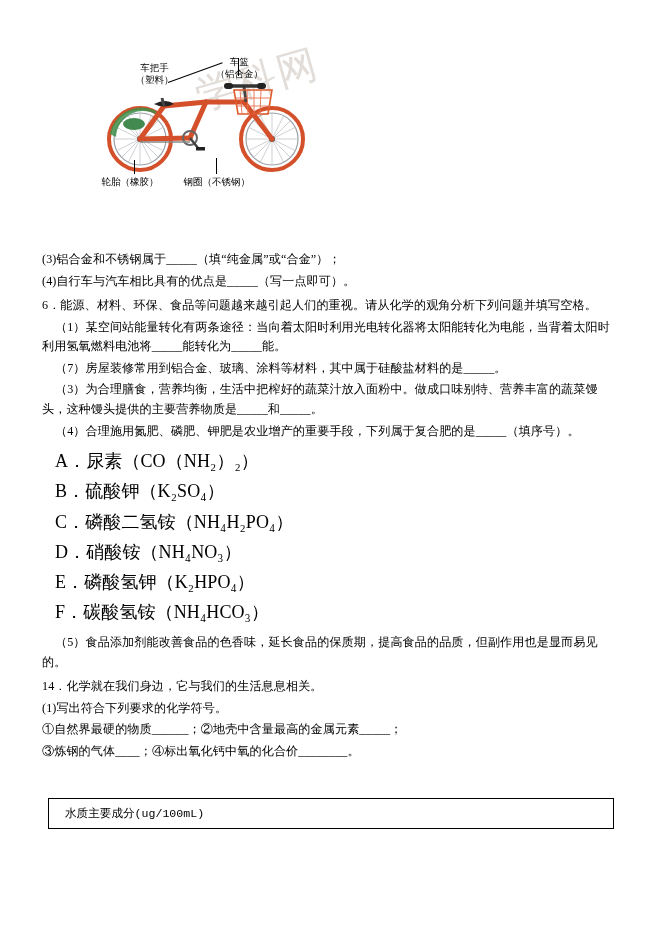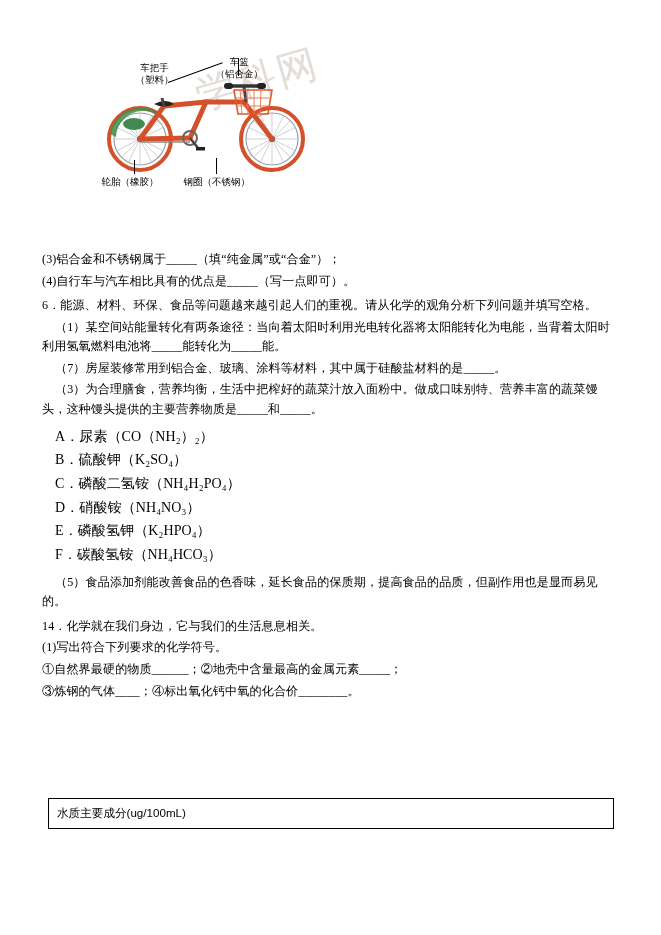--- a/index.html
+++ b/index.html
@@ -86,43 +86,43 @@
     margin: 0 0 2px 0;
     font-size: 12.1px;
     line-height: 1.62;
     letter-spacing: .1px;
   }
   .ind1 { text-indent: 0; }
   .ind2 { text-indent: 13px; font-family: Liberation Serif, serif; }
   .blk { margin-top: 5px; }
   .opt {
     margin: 0 0 1px 0;
-    font-size: 14px;
+    font-size: 18px;
     line-height: 1.62;
     text-indent: 13px;
   }
 
   
   .tablewrap {
     position: absolute;
     left: 48px;
     top: 798px;
     width: 566px;
   }
   table {
     border-collapse: collapse;
     width: 566px;
   }
   td {
     border: 1px solid #000;
     height: 29px;
-    padding: 0 8px;
+    padding: 0 16px;
     font-size: 11.6px;
     vertical-align: middle;
-    font-family: Liberation Sans, sans-serif;
+    font-family: Liberation Mono, monospace;
   }
 </style>
 </head>
 <body>
 
 <div class="page">
 
   <div class="figure">
     <div class="fig-inner">
 
@@ -217,20 +217,21 @@
 
   <div class="content" style="top:250px;">
 
     <p class="ind1">(3)铝合金和不锈钢属于_____（填“纯金属”或“合金”）；</p>
     <p class="ind1">(4)自行车与汽车相比具有的优点是_____（写一点即可）。</p>
 
     <p class="ind1 blk">6．能源、材料、环保、食品等问题越来越引起人们的重视。请从化学的观角分析下列问题并填写空格。</p>
     <p class="ind2">（1）某空间站能量转化有两条途径：当向着太阳时利用光电转化器将太阳能转化为电能，当背着太阳时利用氢氧燃料电池将_____能转化为_____能。</p>
     <p class="ind2">（7）房屋装修常用到铝合金、玻璃、涂料等材料，其中属于硅酸盐材料的是_____。</p>
     <p class="ind2">（3）为合理膳食，营养均衡，生活中把榨好的蔬菜汁放入面粉中。做成口味别特、营养丰富的蔬菜馒头，这种馒头提供的主要营养物质是_____和_____。</p>
+    <p class="ind2">（4）合理施用氮肥、磷肥、钾肥是农业增产的重要手段，下列属于复合肥的是_____（填序号）。</p>
 
     <div style="height:4px"></div>
     <p class="opt">A．尿素（CO（NH₂）₂）</p>
     <p class="opt">B．硫酸钾（K₂SO₄）</p>
     <p class="opt">C．磷酸二氢铵（NH₄H₂PO₄）</p>
     <p class="opt">D．硝酸铵（NH₄NO₃）</p>
     <p class="opt">E．磷酸氢钾（K₂HPO₄）</p>
     <p class="opt">F．碳酸氢铵（NH₄HCO₃）</p>
 
     <div style="height:5px"></div>

